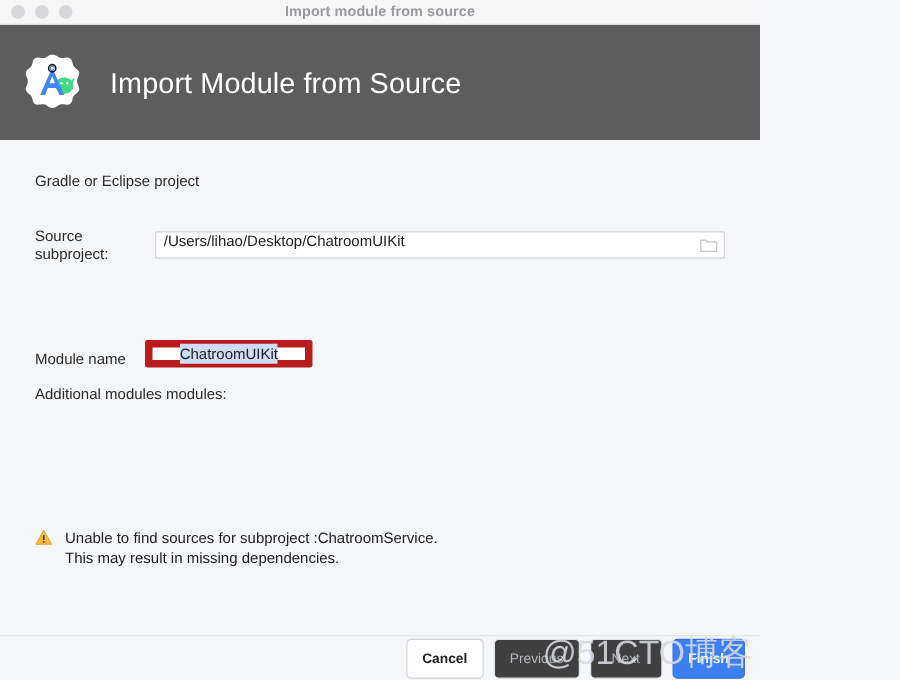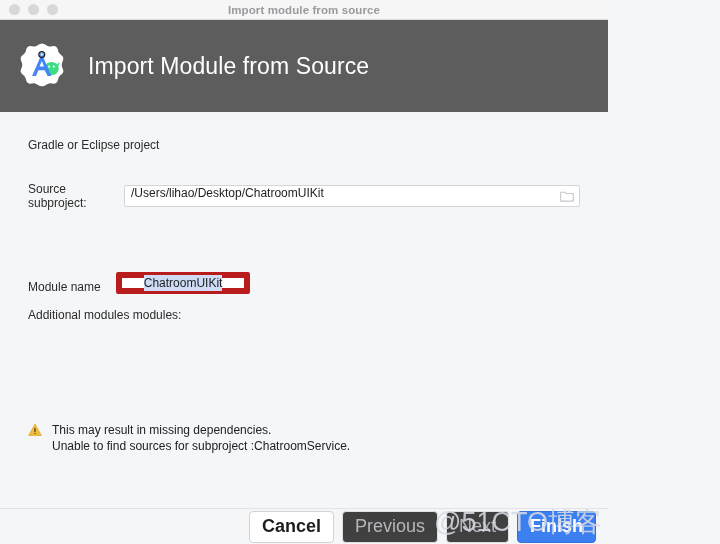--- a/index.html
+++ b/index.html
@@ -189,21 +189,21 @@
     justify-content: flex-end;
     padding-right: 12px;
     gap: 8px;
   }
   .btn {
     height: 22px;
     min-width: 58px;
     border-radius: 4px;
     border: 1px solid #d2d3d7;
     background: #ffffff;
-    font-size: 18px;
+    font-size: 11px;
     color: #1d1d1f;
     display: flex;
     align-items: center;
     justify-content: center;
     padding: 15px 12px;
     font-family: "Liberation Sans", sans-serif;
   }
   .btn.strong { font-weight: bold; }
   .btn.disabled {
     color: #b6b7bb;
@@ -294,22 +294,22 @@
 
     <div class="warning">
       <span class="warn-icon">
         <svg viewBox="0 0 14 14" xmlns="http://www.w3.org/2000/svg">
           <path d="M7 1.2 L13.3 12.4 H0.7 Z" fill="#f5bb3d" stroke="#e0a42a" stroke-width="0.8" stroke-linejoin="round"></path>
           <rect x="6.35" y="5.0" width="1.3" height="4.0" rx="0.5" fill="#3c3c3c"></rect>
           <rect x="6.35" y="9.8" width="1.3" height="1.3" rx="0.5" fill="#3c3c3c"></rect>
         </svg>
       </span>
       <div class="warn-text">
+        <div>Unable to find sources for subproject :ChatroomService.</div>
         <div>This may result in missing dependencies.</div>
-        <div>Unable to find sources for subproject :ChatroomService.</div>
       </div>
     </div>
 
   </div>
 
   <div class="footer">
     <button class="btn strong">Cancel</button>
     <button class="btn disabled">Previous</button>
     <button class="btn disabled">Next</button>
     <button class="btn primary">Finish</button>

